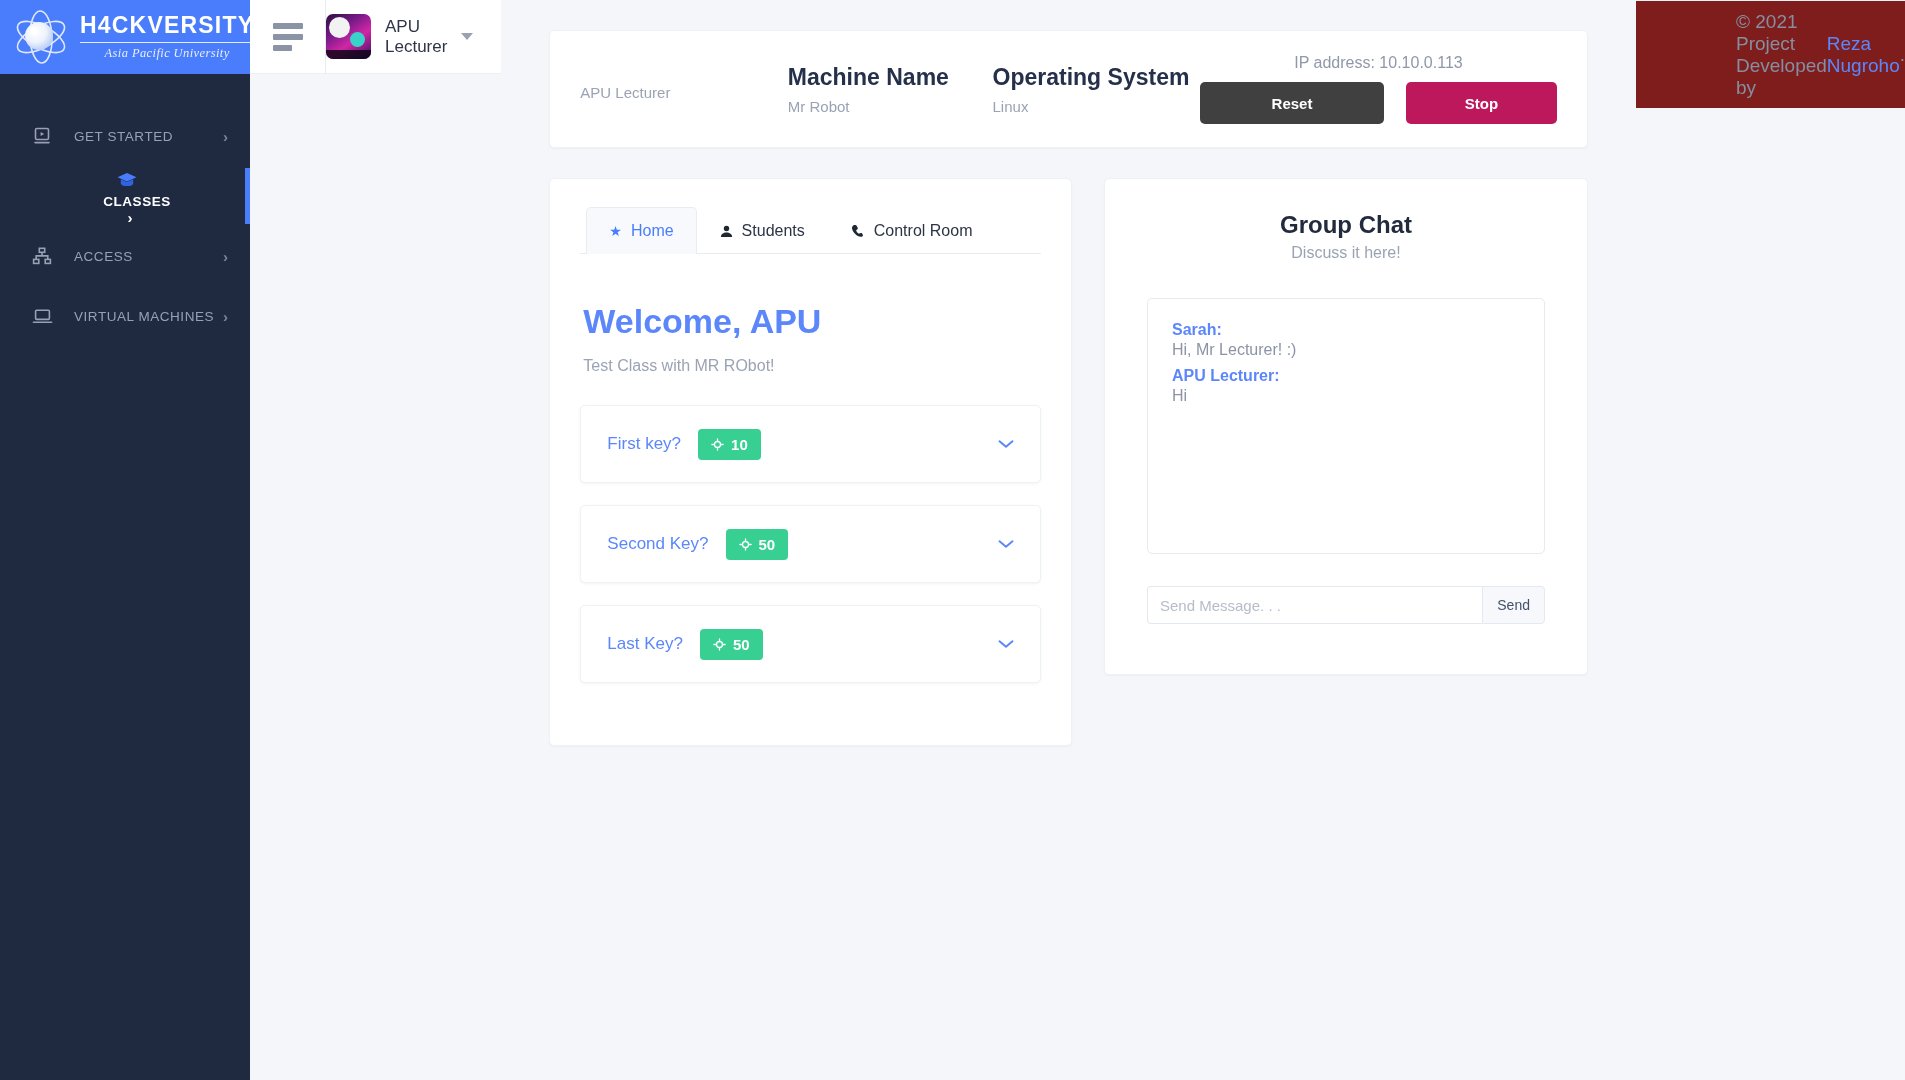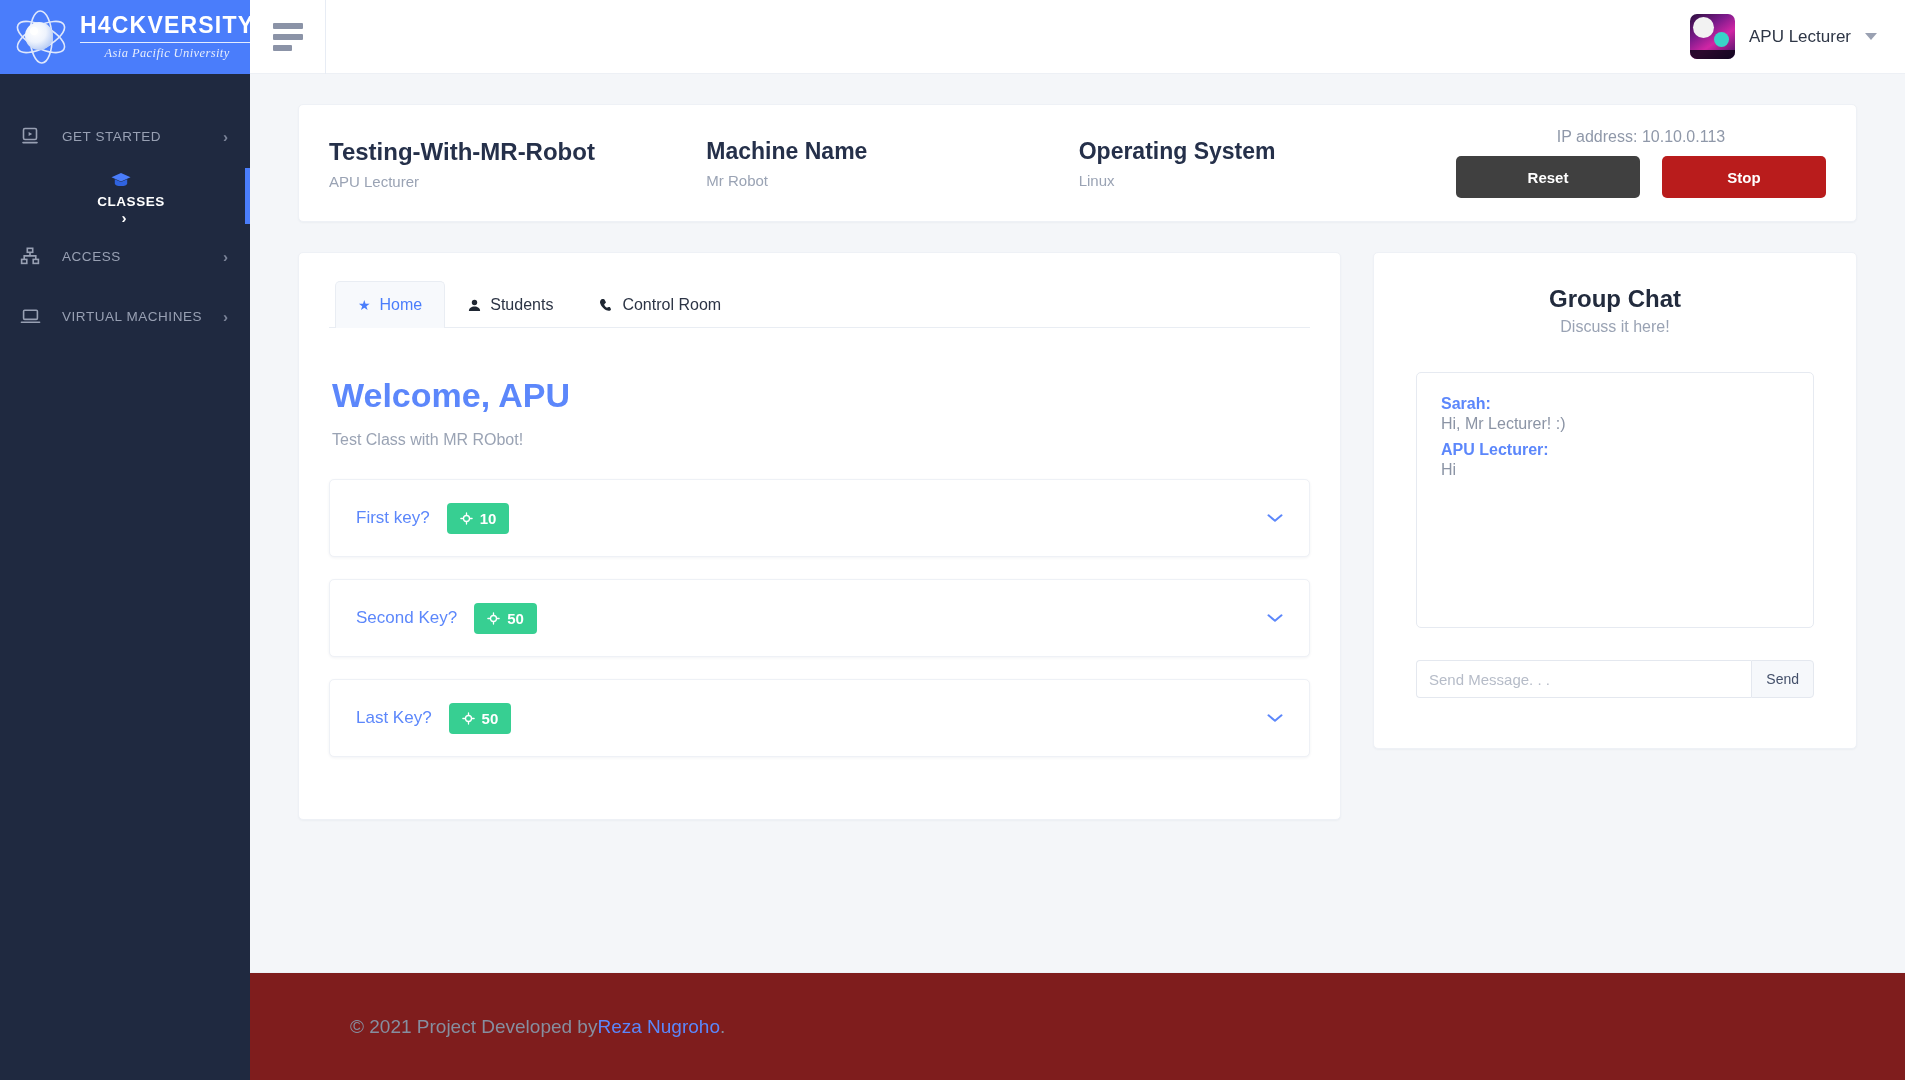--- a/index.html
+++ b/index.html
@@ -37,39 +37,39 @@
   .brand-rule { height: 1px; background: rgba(255,255,255,.85); margin: 5px 0 4px; }
   .brand-sub {
     color: #e7eefc; font-size: 12.5px; font-style: italic;
     font-family: "Liberation Serif", serif; letter-spacing: .4px;
     text-align: center;
   }
 
   .nav { padding-top: 32px; }
   .nav-item {
     display: flex; align-items: center;
-    height: 60px; padding: 0 22px 0 20px;
+    height: 60px; padding: 0 22px 0 32px;
     color: #98a0b3; cursor: pointer; position: relative;
   }
   .nav-item .nav-ico { width: 28px; flex: 0 0 28px; display: flex; align-items: center; }
   .nav-item .nav-label {
     flex: 1; font-size: 13.5px; letter-spacing: .55px;
     margin-left: 14px; font-weight: 500;
   }
   .nav-item .nav-caret { font-size: 15px; color: #7b8499; font-weight: 700; }
   .nav-item.active { color: #ffffff; flex-direction: column; }
   .nav-item.active .nav-label { color: #ffffff; font-weight: 700; }
   .nav-item.active .nav-caret { color: #ffffff; }
   .nav-item.active::after {
     content: ""; position: absolute; right: 0; top: 2px; bottom: 2px;
     width: 5px; background: #4a7dfb;
   }
 
   
-  .main { flex: 1; display: flex; flex-direction: column; min-width: 0; }
+  .main { flex: 1; display: flex; flex-direction: row; min-width: 0; }
 
   .topbar {
     height: 74px; flex: 0 0 74px; background: #ffffff;
     display: flex; align-items: center;
     border-bottom: 1px solid #edf0f5;
     padding: 0 28px 0 0;
   }
   .hamburger {
     width: 76px; flex: 0 0 76px; height: 74px;
     display: flex; flex-direction: column; justify-content: center;
@@ -125,21 +125,21 @@
   .info-sub { font-size: 15px; color: #9aa3b4; margin-top: 6px; }
   .info-actions { margin-left: auto; text-align: center; }
   .ip-line { font-size: 16px; color: #8f98a9; margin-bottom: 10px; }
   .btn-row { display: flex; gap: 22px; }
   .btn {
     border: none; border-radius: 5px; color: #ffffff;
     font-size: 15px; font-weight: bold; cursor: pointer;
     padding: 0 10px; height: 42px; font-family: "Liberation Sans", sans-serif;
   }
   .btn-reset { width: 184px; background: #404040; }
-  .btn-stop  { width: 164px; background: #b91c1c; }
+  .btn-stop  { width: 151px; background: #be185d; }
 
   
   .body-row { display: flex; gap: 32px; margin-top: 30px; align-items: flex-start; }
   .panel-left { flex: 1 1 auto; min-width: 0; padding: 28px 30px 40px 30px; }
   .panel-right { width: 484px; flex: 0 0 484px; padding: 32px 42px 50px 42px; }
 
   
   .tabs { display: flex; border-bottom: 1px solid #e9edf3; padding-left: 6px; }
   .tab {
     display: flex; align-items: center; gap: 9px;
@@ -329,21 +329,20 @@
         </div>
         <span class="user-name">APU Lecturer</span>
         <span class="caret-down"></span>
       </div>
     </header>
 
     <main class="content">
 
       <section class="card info-card">
         <div class="info-block c1">
-          <div class="info-title">Testing-With-MR-Robot</div>
           <div class="info-sub">APU Lecturer</div>
         </div>
         <div class="info-block c2">
           <div class="info-title sm">Machine Name</div>
           <div class="info-sub">Mr Robot</div>
         </div>
         <div class="info-block c3">
           <div class="info-title sm">Operating System</div>
           <div class="info-sub">Linux</div>
         </div>

